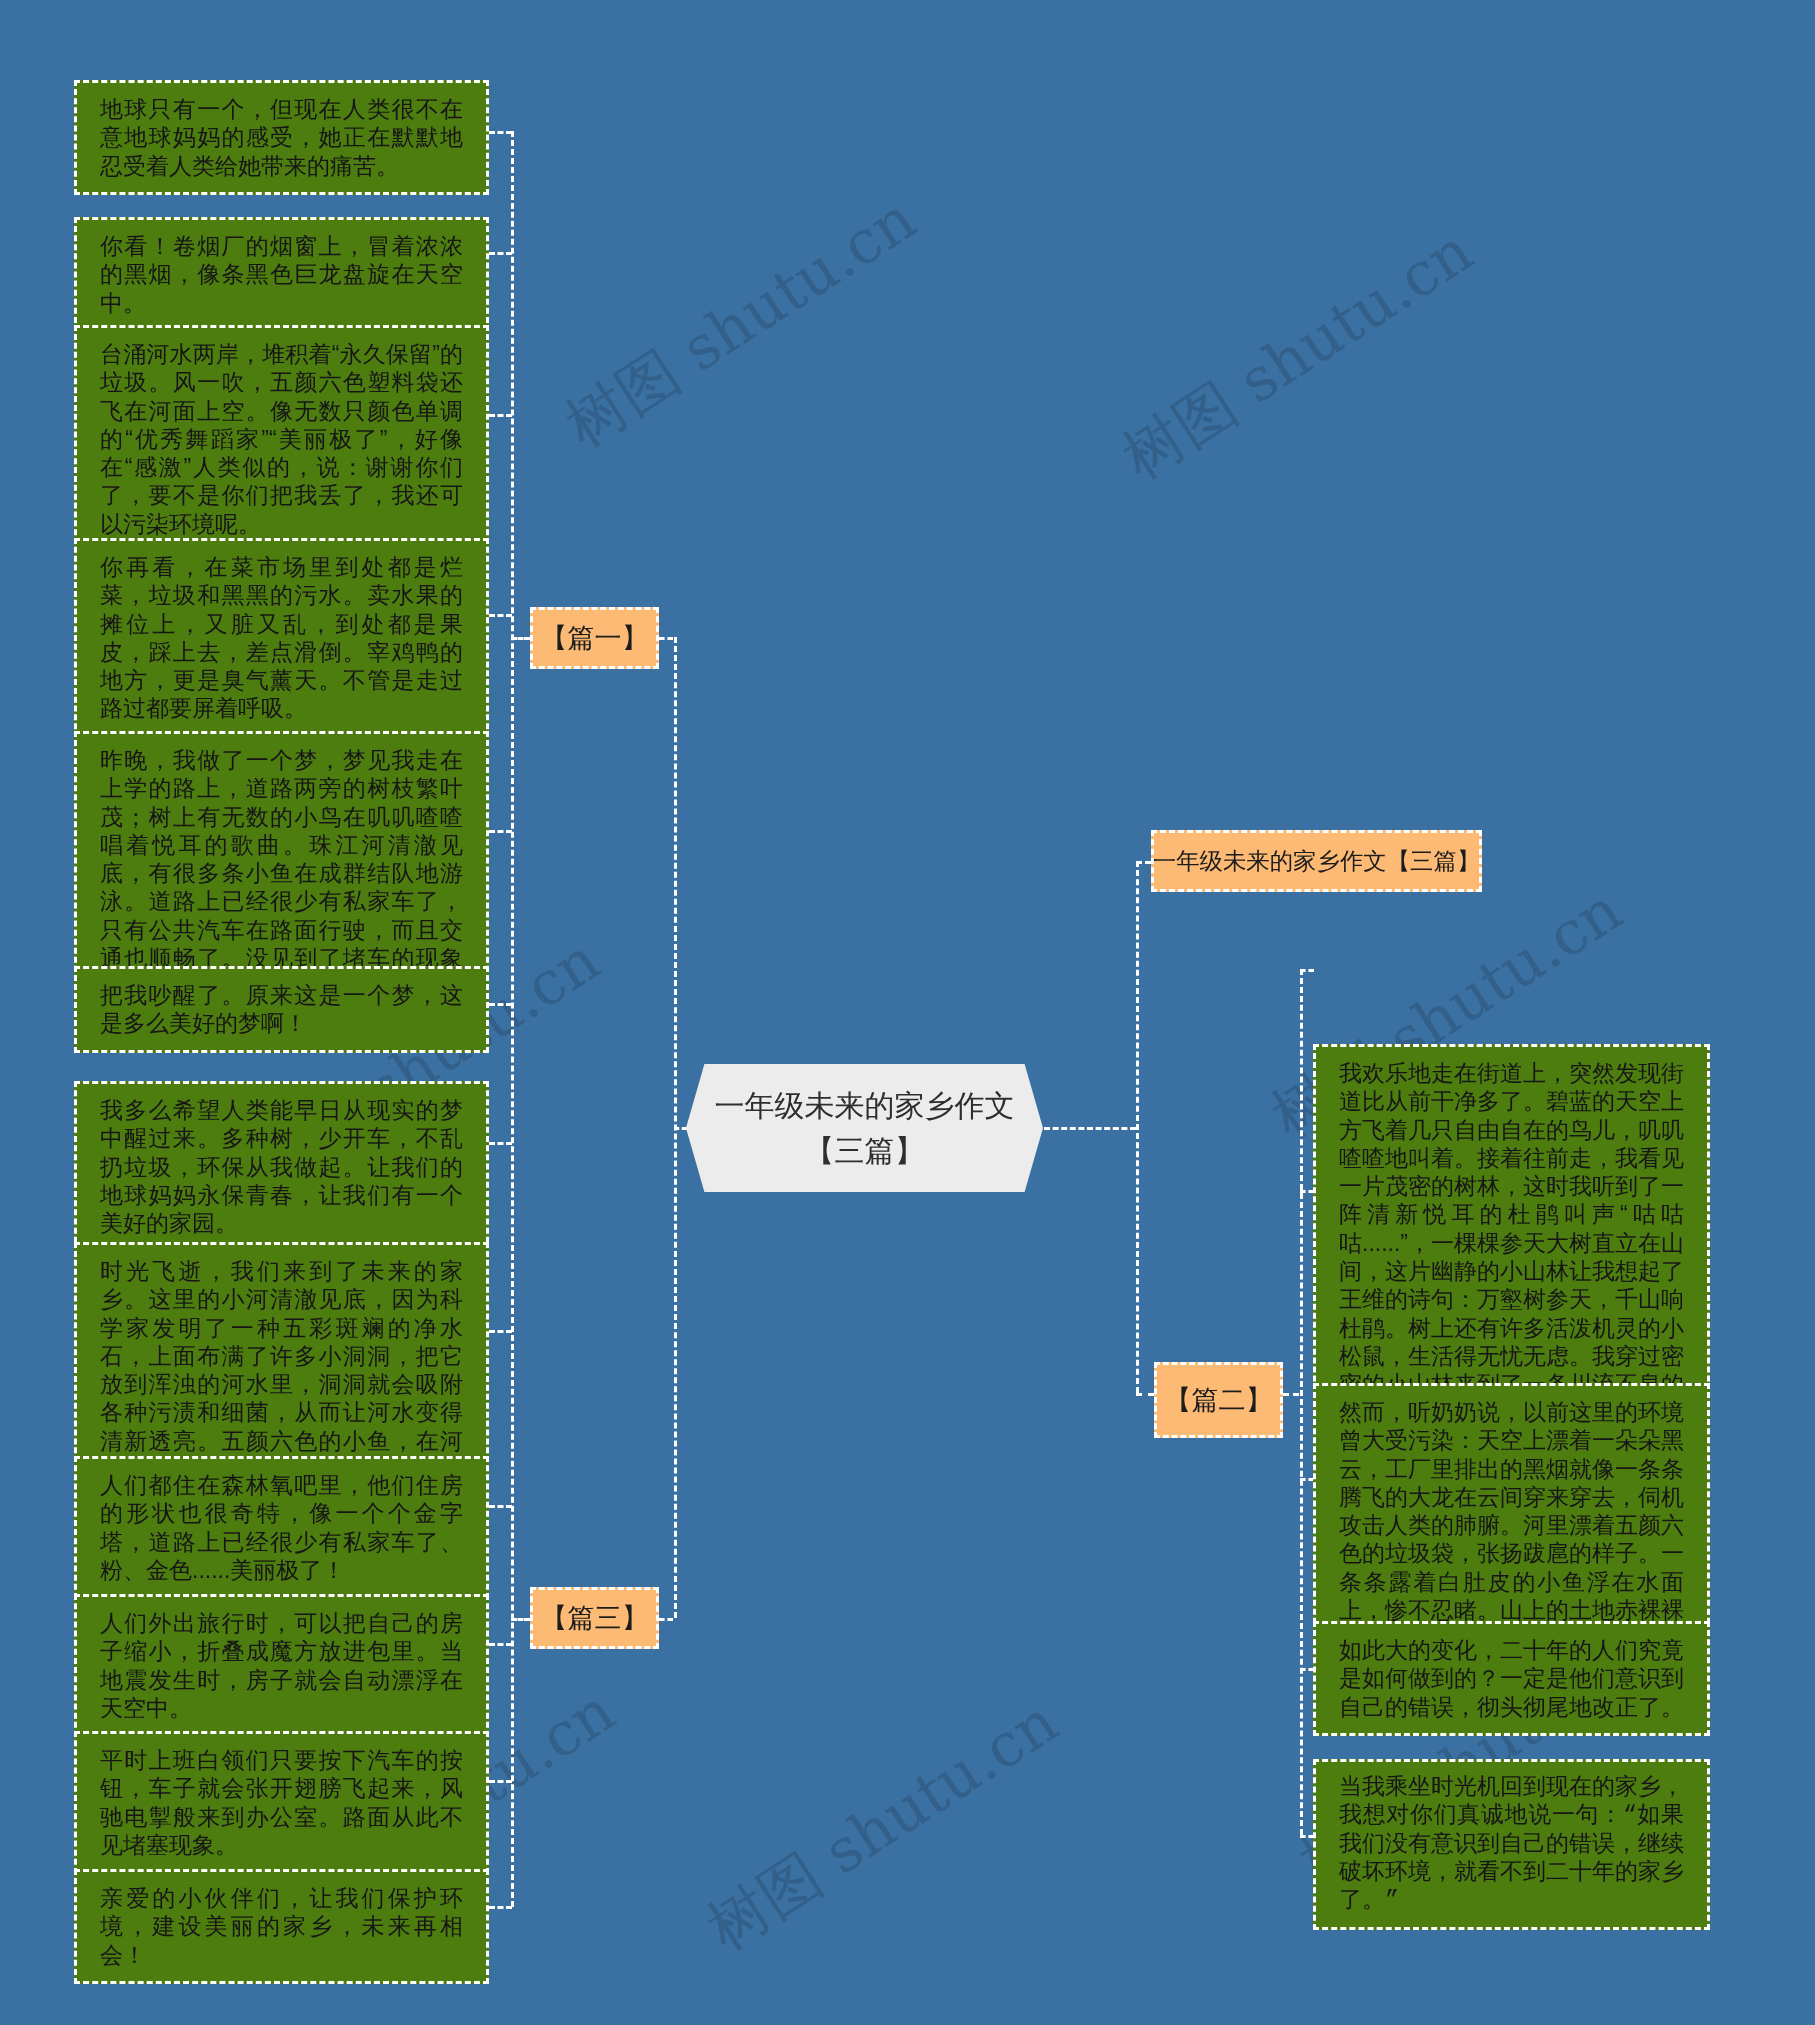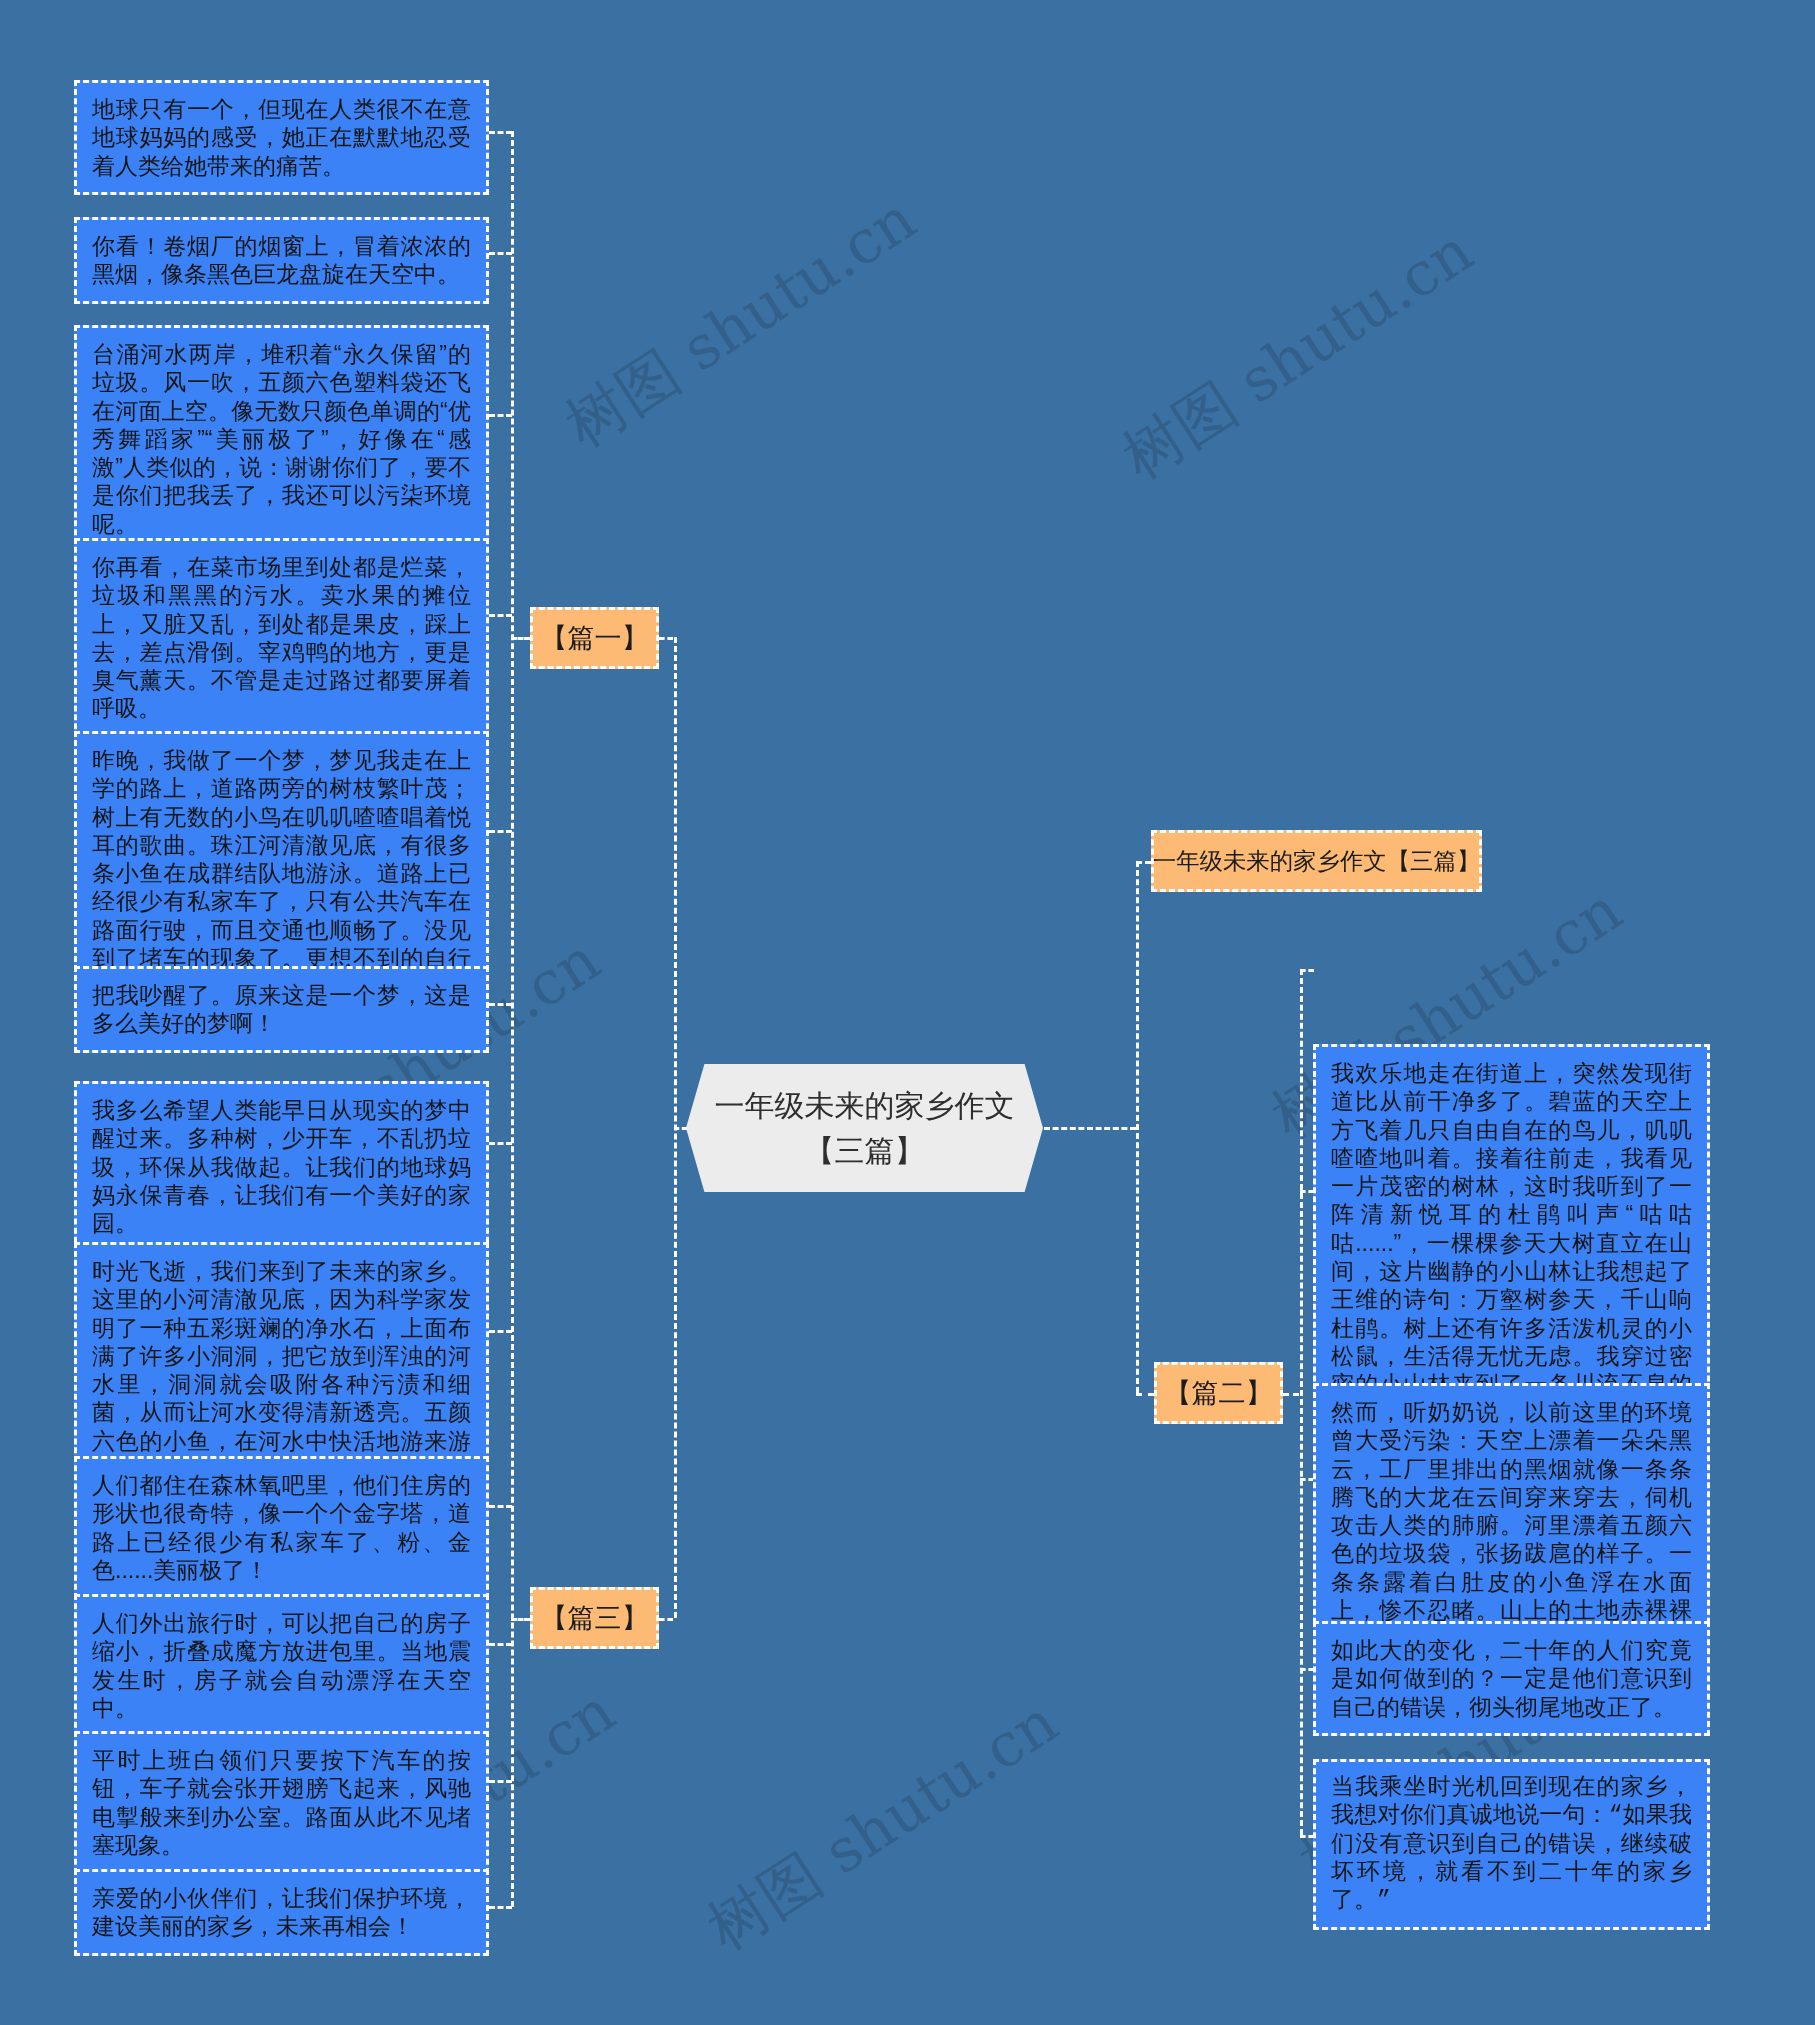--- a/index.html
+++ b/index.html
@@ -6,24 +6,24 @@
   .canvas{
     position:relative;
     width:1815px;height:2025px;
     background:#3a70a2;
     overflow:hidden;
     font-family:"Liberation Sans", sans-serif;
   }
   .note{
     position:absolute;
     left:74px;width:415px;
-    background:#3b82f6;
+    background:#4d7c0f;
     border:3.5px dashed #ffffff;
     box-sizing:border-box;
-    padding:12px 15px;
+    padding:12px 23px;
     font-size:23px;line-height:1.23;
     color:#161616;
     text-align:justify;
   }
   .note.right{left:1313px;width:397px;}
   .tag{
     position:absolute;
     background:#fdba74;
     border:3.5px dashed #ffffff;
     box-sizing:border-box;
@@ -100,21 +100,21 @@
   <div class="hline" style="left:1300px;top:1190px;width:13.5px;"></div>
   <div class="hline" style="left:1300px;top:1478px;width:13.5px;"></div>
   <div class="hline" style="left:1300px;top:1668px;width:13.5px;"></div>
   <div class="hline" style="left:1300px;top:1835px;width:13.5px;"></div>
 
   <div class="hex">一年级未来的家乡作文【三篇】</div>
 
   <div class="tag header" style="left:1151px;top:830px;width:331px;height:62px;">一年级未来的家乡作文【三篇】</div>
 
   <div class="tag" style="left:530px;top:607px;width:129px;height:62px;">【篇一】</div>
-  <div class="tag" style="left:1154px;top:1362px;width:129px;height:62px;">【篇二】</div>
+  <div class="tag" style="left:1154px;top:1362px;width:129px;height:76px;">【篇二】</div>
   <div class="tag" style="left:530px;top:1587px;width:129px;height:62px;">【篇三】</div>
 
   <div class="note" style="top:80px;">地球只有一个，但现在人类很不在意地球妈妈的感受，她正在默默地忍受着人类给她带来的痛苦。</div>
   <div class="note" style="top:217px;">你看！卷烟厂的烟窗上，冒着浓浓的黑烟，像条黑色巨龙盘旋在天空中。</div>
   <div class="note" style="top:325px;">台涌河水两岸，堆积着“永久保留”的垃圾。风一吹，五颜六色塑料袋还飞在河面上空。像无数只颜色单调的“优秀舞蹈家”“美丽极了”，好像在“感激”人类似的，说：谢谢你们了，要不是你们把我丢了，我还可以污柒环境呢。</div>
   <div class="note" style="top:538px;">你再看，在菜市场里到处都是烂菜，垃圾和黑黑的污水。卖水果的摊位上，又脏又乱，到处都是果皮，踩上去，差点滑倒。宰鸡鸭的地方，更是臭气薰天。不管是走过路过都要屏着呼吸。</div>
   <div class="note" style="top:731px;">昨晚，我做了一个梦，梦见我走在上学的路上，道路两旁的树枝繁叶茂；树上有无数的小鸟在叽叽喳喳唱着悦耳的歌曲。珠江河清澈见底，有很多条小鱼在成群结队地游泳。道路上已经很少有私家车了，只有公共汽车在路面行驶，而且交通也顺畅了。没见到了堵车的现象了。更想不到的自行车也扩大了三分之一。</div>
   <div class="note" style="top:966px;">把我吵醒了。原来这是一个梦，这是多么美好的梦啊！</div>
   <div class="note" style="top:1081px;">我多么希望人类能早日从现实的梦中醒过来。多种树，少开车，不乱扔垃圾，环保从我做起。让我们的地球妈妈永保青春，让我们有一个美好的家园。</div>
   <div class="note" style="top:1242px;">时光飞逝，我们来到了未来的家乡。这里的小河清澈见底，因为科学家发明了一种五彩斑斓的净水石，上面布满了许多小洞洞，把它放到浑浊的河水里，洞洞就会吸附各种污渍和细菌，从而让河水变得清新透亮。五颜六色的小鱼，在河水中快活地游来游去。</div>

